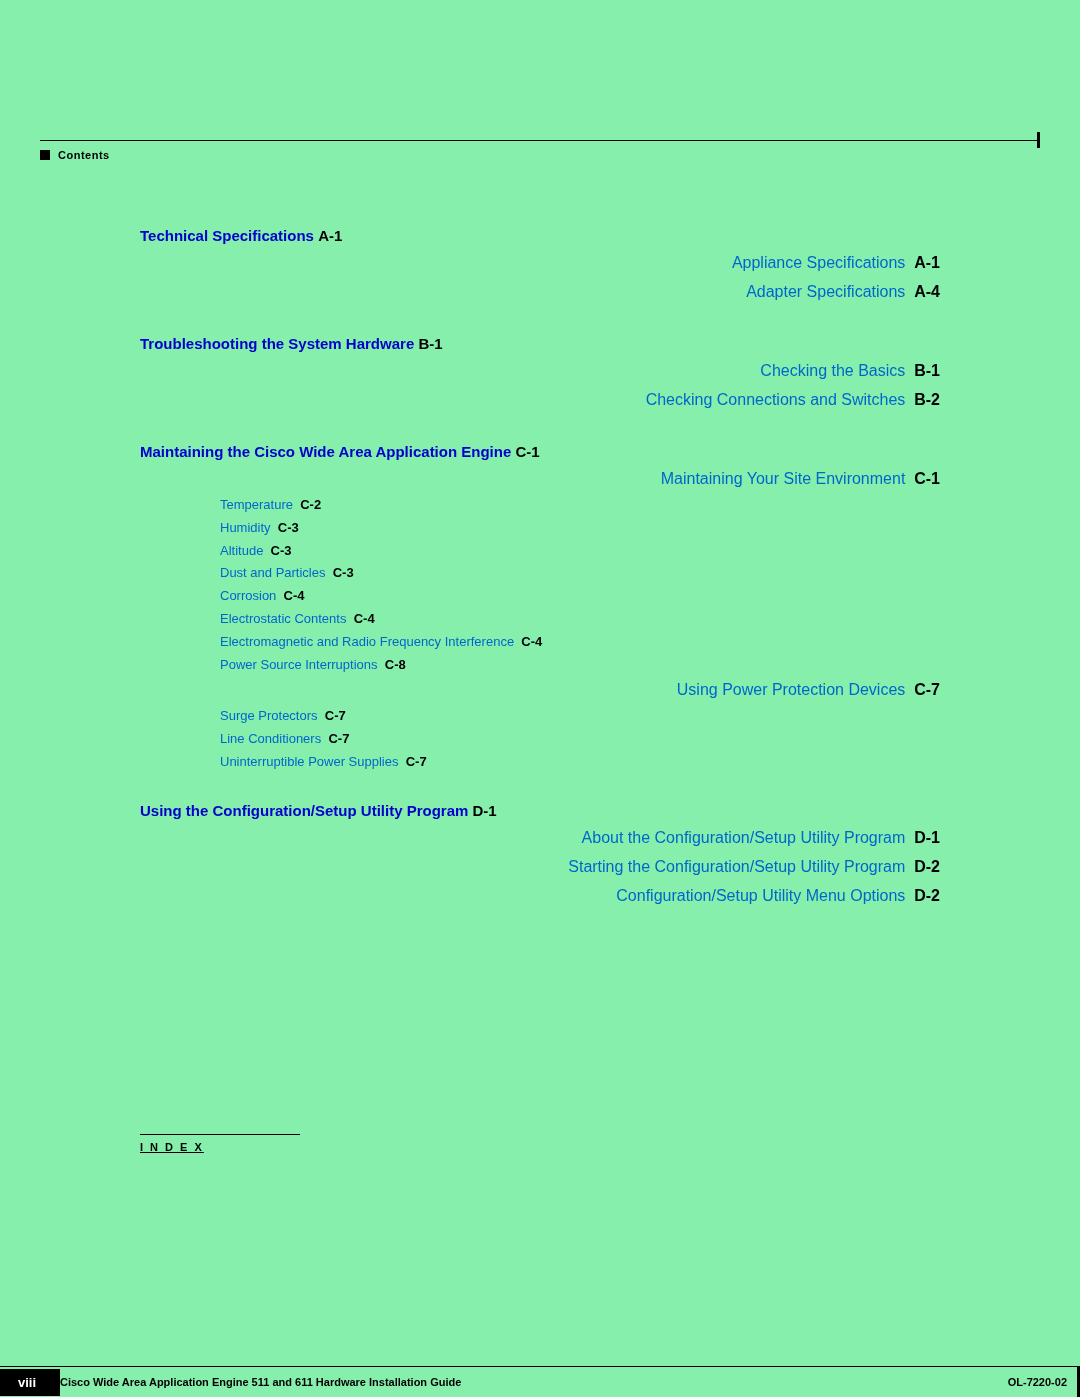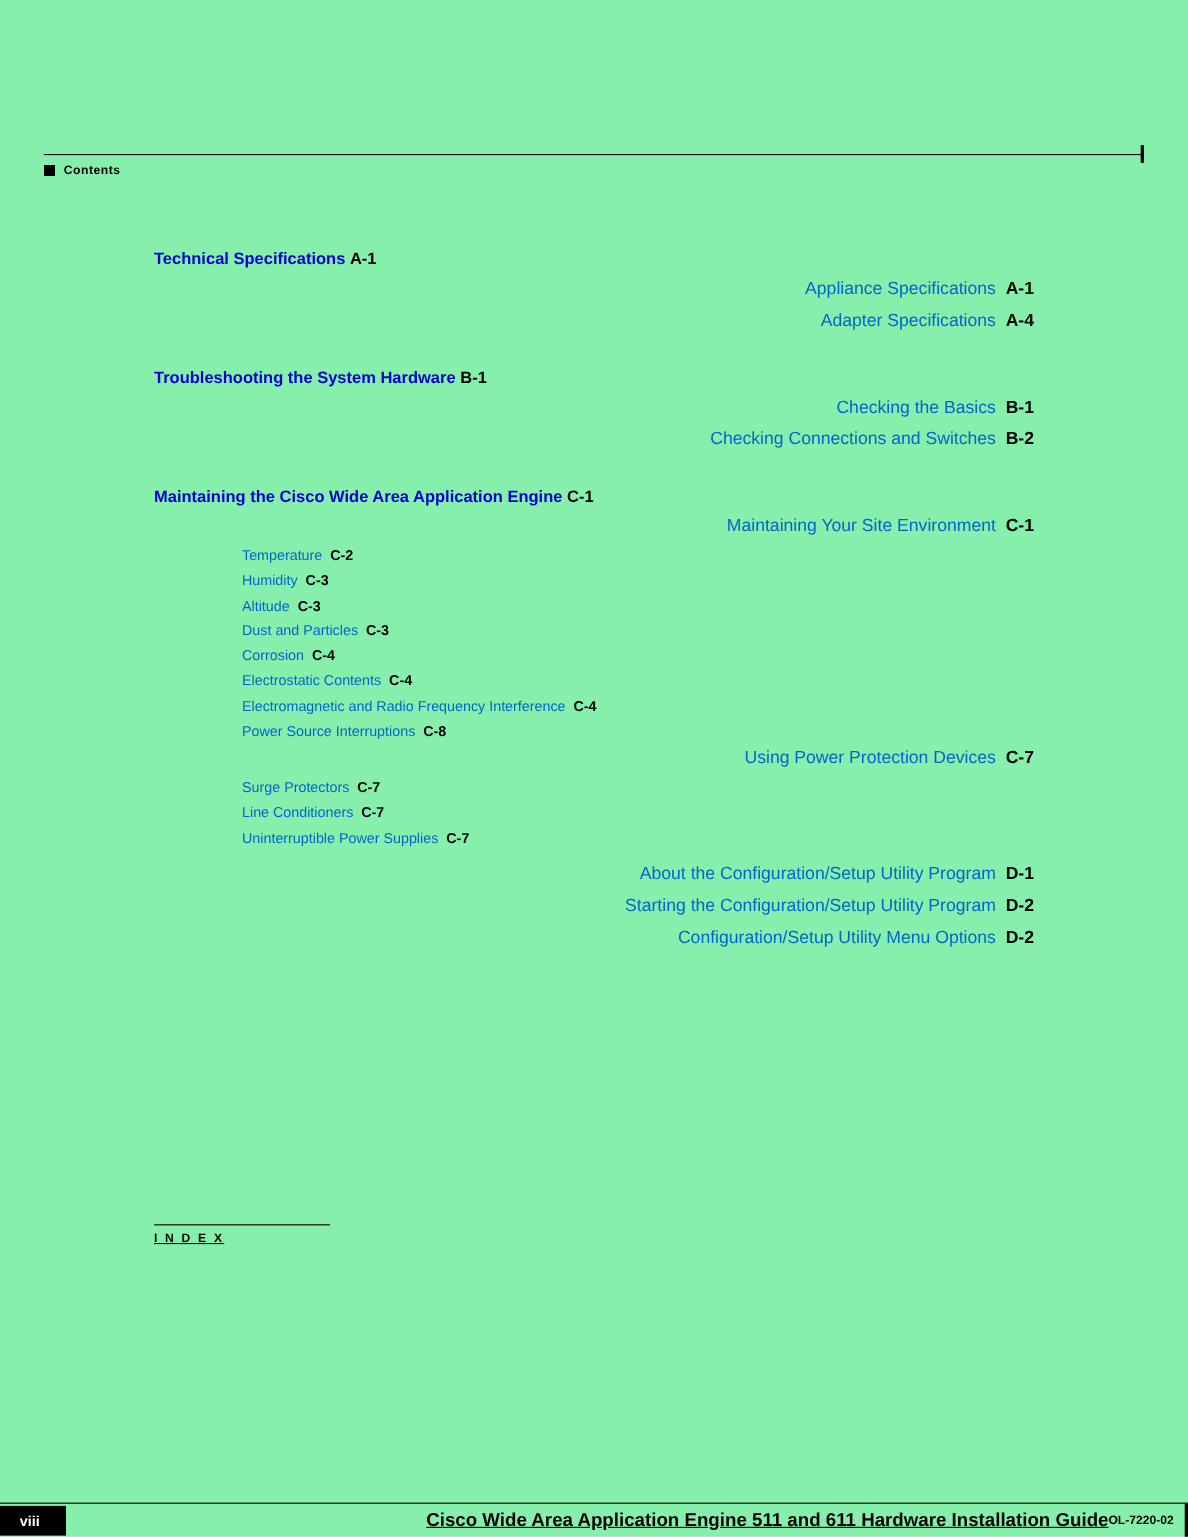--- a/index.html
+++ b/index.html
@@ -156,25 +156,24 @@
       color: #ffffff;
       font-size: 13px;
       font-weight: bold;
       padding: 6px 18px;
       min-width: 60px;
       text-align: left;
     }
 
     .footer-title {
       flex: 1;
-      font-size: 17px;
-      font-weight: bold;
-      color: #000000;
-      text-align: right;
-      text-decoration: underline;
+      font-size: 11px;
+      font-weight: bold;
+      color: #000000;
+      text-align: left;
     }
 
     .footer-doc-num {
       font-size: 11px;
       font-weight: bold;
       color: #000000;
       padding-right: 10px;
     }
 
     .footer-right-bar {
@@ -264,20 +263,23 @@
       <span>Surge Protectors</span>&nbsp;&nbsp;<span class="page-ref">C-7</span>
     </div>
     <div class="level2-item">
       <span>Line Conditioners</span>&nbsp;&nbsp;<span class="page-ref">C-7</span>
     </div>
     <div class="level2-item">
       <span>Uninterruptible Power Supplies</span>&nbsp;&nbsp;<span class="page-ref">C-7</span>
     </div>
 
     <div class="section-spacer"></div>
+    <div class="section-header">
+      <span>Using the Configuration/Setup Utility Program</span>&nbsp;<span class="page-ref">D-1</span>
+    </div>
     <div class="level1-item">
       <span>About the Configuration/Setup Utility Program</span>&nbsp;&nbsp;<span class="page-ref">D-1</span>
     </div>
     <div class="level1-item">
       <span>Starting the Configuration/Setup Utility Program</span>&nbsp;&nbsp;<span class="page-ref">D-2</span>
     </div>
     <div class="level1-item">
       <span>Configuration/Setup Utility Menu Options</span>&nbsp;&nbsp;<span class="page-ref">D-2</span>
     </div>
 

